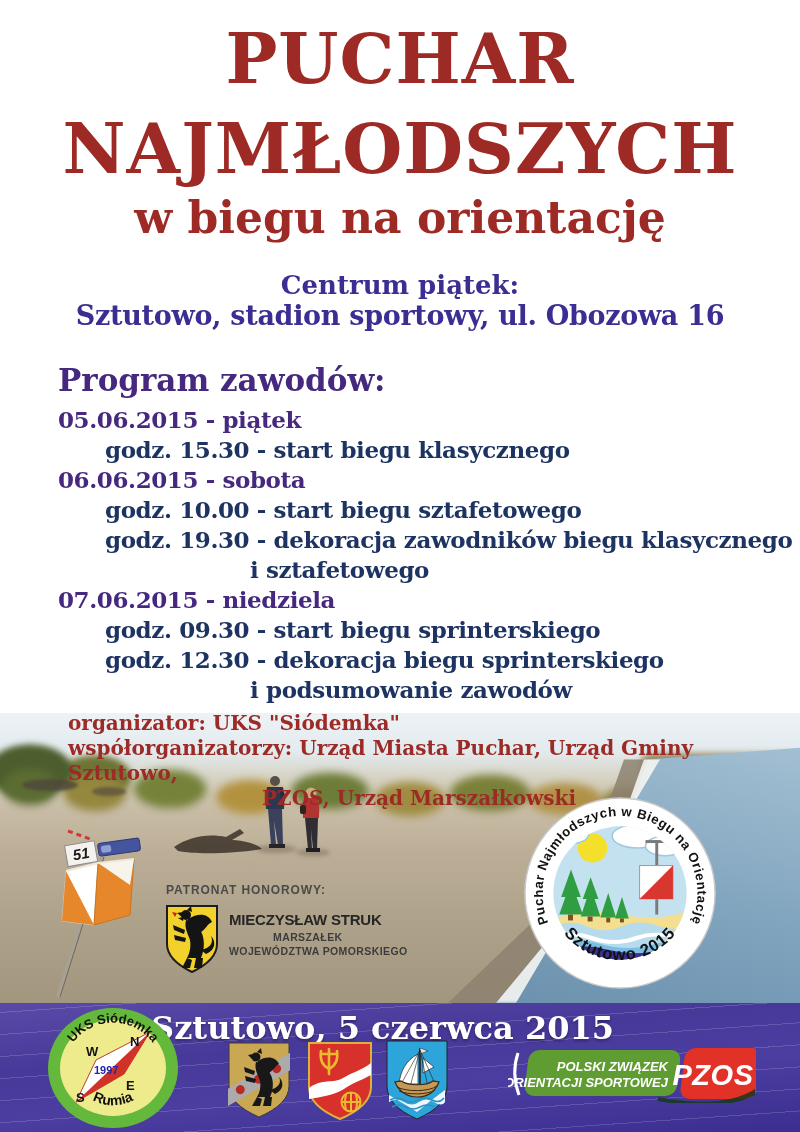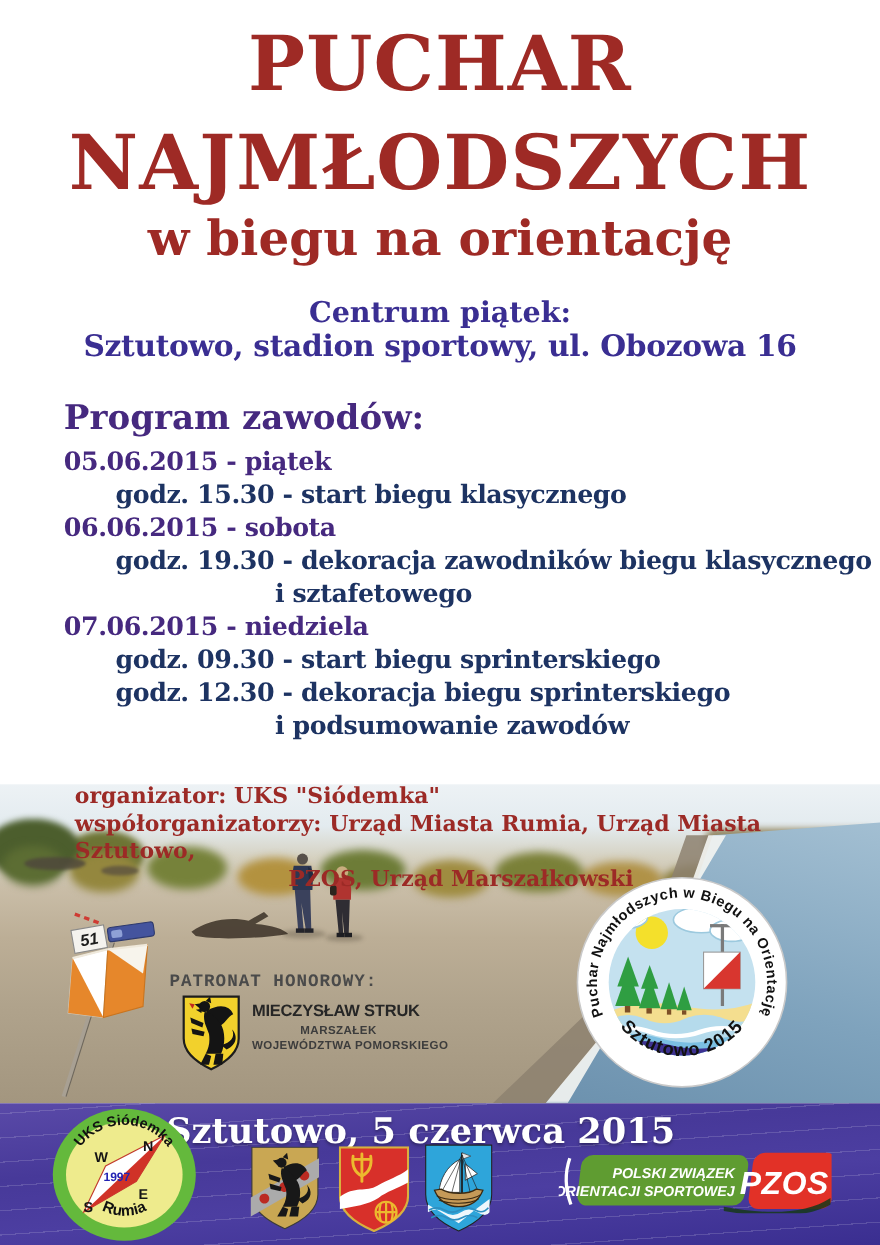--- a/index.html
+++ b/index.html
@@ -48,22 +48,22 @@
   .debris1{position:absolute;left:22px;top:66px;width:56px;height:12px;border-radius:50%;
            background:#4e463c;filter:blur(1.5px);opacity:.8;}
   .debris2{position:absolute;left:92px;top:74px;width:34px;height:9px;border-radius:50%;
            background:#564c40;filter:blur(1.5px);opacity:.7;}
   .orgs{position:absolute;top:-2px;left:0;width:800px;color:#9c2a26;font-weight:bold;
         font-size:20px;line-height:25px;}
   .orgs .l1,.orgs .l2{padding-left:68px;}
   .orgs .l3{padding-left:262px;}
   .shadow{position:absolute;border-radius:50%;background:rgba(40,30,20,.25);filter:blur(2px);}
   
-  .patron-label{position:absolute;left:154px;top:170px;font-family:Liberation Mono, monospace;
-        font-size:16px;letter-spacing:.9px;color:#4a4a4a;font-weight:bold;}
+  .patron-label{position:absolute;left:166px;top:170px;font-family:Liberation Sans, sans-serif;
+        font-size:12px;letter-spacing:.9px;color:#4a4a4a;font-weight:bold;}
   .patron-name{position:absolute;left:229px;top:198px;font-family:"Liberation Sans",sans-serif;
         font-size:15px;font-weight:bold;color:#262626;letter-spacing:-0.2px;}
   .patron-r1{position:absolute;left:229px;top:218px;font-family:"Liberation Sans",sans-serif;
         font-size:10.5px;color:#3c3c3c;font-weight:bold;letter-spacing:.4px;padding-left:44px;}
   .patron-r2{position:absolute;left:229px;top:232px;font-family:"Liberation Sans",sans-serif;
         font-size:10.5px;color:#3c3c3c;font-weight:bold;letter-spacing:.4px;}
   
   .footer{position:absolute;top:1003px;left:0;width:800px;height:129px;
     background:linear-gradient(175deg,#5a4aa8 0%,#473999 35%,#4c3ea1 60%,#3a2e90 100%);}
   .footer:before{content:"";position:absolute;inset:0;opacity:.15;
@@ -81,20 +81,21 @@
   <div class="ctr t2">NAJMŁODSZYCH</div>
   <div class="ctr t3">w biegu na orientację</div>
   <div class="ctr c1">Centrum piątek:</div>
   <div class="ctr c2">Sztutowo, stadion sportowy, ul. Obozowa 16</div>
 
   <div class="program">
     <h2>Program zawodów:</h2>
     <div class="prow date">05.06.2015 - piątek</div>
     <div class="prow time">godz. 15.30 - start biegu klasycznego</div>
     <div class="prow date">06.06.2015 - sobota</div>
+    <div class="prow time">godz. 10.00 - start biegu sztafetowego</div>
     <div class="prow time">godz. 19.30 - dekoracja zawodników biegu klasycznego</div>
     <div class="prow cont">i sztafetowego</div>
     <div class="prow date">07.06.2015 - niedziela</div>
     <div class="prow time">godz. 09.30 - start biegu sprinterskiego</div>
     <div class="prow time">godz. 12.30 - dekoracja biegu sprinterskiego</div>
     <div class="prow cont">i podsumowanie zawodów</div>
   </div>
 
   <div class="photo">
     <div class="vegL"></div>
@@ -145,21 +146,21 @@
       <polygon points="28,66 60,58 56,120 24,116" fill="#ffffff" stroke="#cfc8ba" stroke-width="1"></polygon>
       <polygon points="28,66 24,116 56,120" fill="#e6872b"></polygon>
       <polygon points="60,58 96,54 92,110 56,120" fill="#e6872b" stroke="#c9741f" stroke-width="1"></polygon>
       <polygon points="60,58 96,54 92,80" fill="#f7f4ec"></polygon>
       <line x1="28" y1="66" x2="60" y2="58" stroke="#efe9dc" stroke-width="2"></line>
       <line x1="60" y1="58" x2="96" y2="54" stroke="#efe9dc" stroke-width="2"></line>
     </svg>
 
     <div class="orgs">
       <div class="l1">organizator: UKS "Siódemka"</div>
-      <div class="l2">współorganizatorzy: Urząd Miasta Rumia, Urząd Miasta Sztutowo,</div>
+      <div class="l2">współorganizatorzy: Urząd Miasta Puchar, Urząd Gminy Sztutowo,</div>
       <div class="l3">PZOS, Urząd Marszałkowski</div>
     </div>
 
     <div class="patron-label">PATRONAT HONOROWY:</div>
     <svg class="abs" style="left:165px;top:191px;" width="54" height="70" viewBox="0 0 54 70">
       <path d="M2 2 H52 V40 Q52 56 27 68 Q2 56 2 40 Z" fill="#f2d12c" stroke="#1d1d1d" stroke-width="2"></path>
       <g fill="#141414">
         <polygon points="22,6 26,2 27,8"></polygon>
         <circle cx="21" cy="11" r="5"></circle>
         <polygon points="12,9 18,8 17,13"></polygon>

